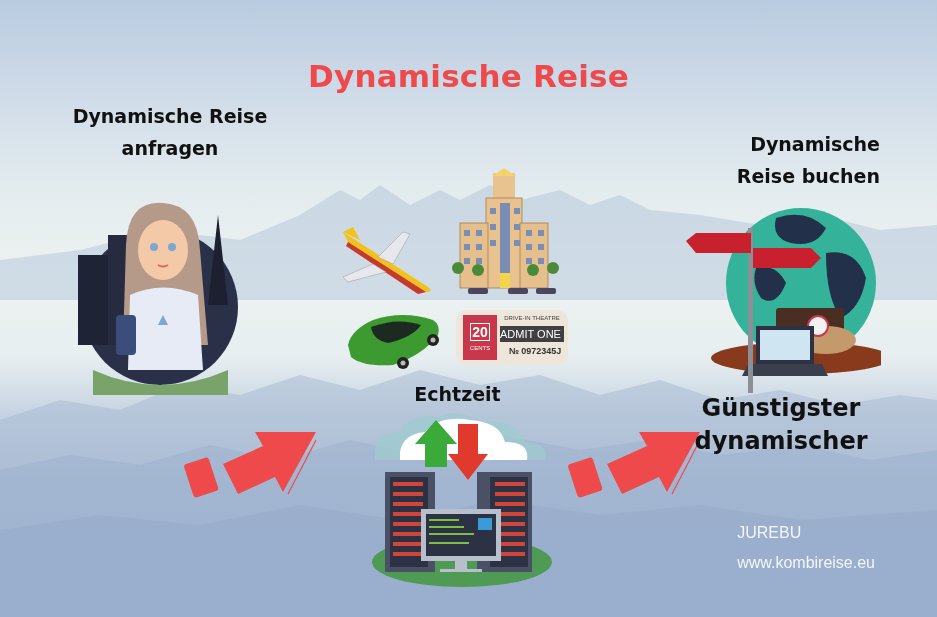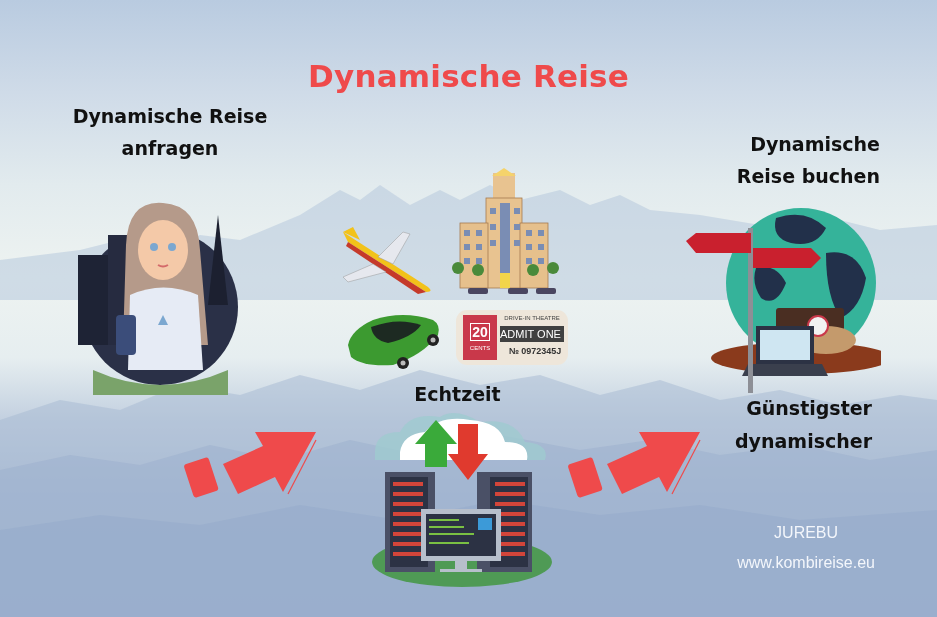--- a/index.html
+++ b/index.html
@@ -15,23 +15,23 @@
       position: absolute; left: 0; width: 937px; top: 58px;
       text-align: center; color: #ef4a4b; font-weight: bold; font-size: 31px;
       letter-spacing: 0.2px;
     }
     .label {
       position: absolute; color: #111; font-weight: bold; font-size: 19px; line-height: 32px;
     }
     .label-left { left: 45px; width: 250px; top: 100px; text-align: center; }
     .label-right { left: 690px; width: 190px; top: 100px; text-align: right; margin-top: 28px; }
     .label-center { left: 395px; width: 125px; top: 378px; text-align: center; }
-    .label-price { left: 690px; width: 182px; top: 392px; text-align: right; line-height: 33px; font-size: 19px; }
+    .label-price { left: 690px; width: 182px; top: 392px; text-align: center; line-height: 33px; font-size: 24px; }
     .brand {
-      position: absolute; right: 62px; top: 518px; text-align: center;
+      position: absolute; right: 62px; top: 518px; text-align: left;
       color: #f3f6fb; font-size: 16px; line-height: 30px; font-weight: normal;
     }
     .brand div { font-family: "Liberation Sans", sans-serif; }
   </style>
 </head>
 <body>
 
 <svg class="mtn" style="top:0;height:617px;" width="937" height="617" viewBox="0 0 937 617">
   <path d="M0 260 L80 250 L120 240 L160 255 L200 235 L240 240 L300 215 L340 190 L360 200 L380 185 L410 205 L440 190 L460 200 L490 185 L520 200 L560 190 L590 205 L620 195 L650 210 L700 215 L760 225 L820 215 L880 230 L937 225 L937 300 L0 300 Z" fill="#b7c8dd" opacity="0.55"></path>
   <path d="M0 420 L60 400 L120 410 L180 385 L240 395 L300 375 L360 390 L420 370 L480 385 L540 375 L600 395 L660 380 L720 400 L780 390 L840 405 L900 395 L937 400 L937 617 L0 617 Z" fill="#a9bbd3" opacity="0.55"></path>

